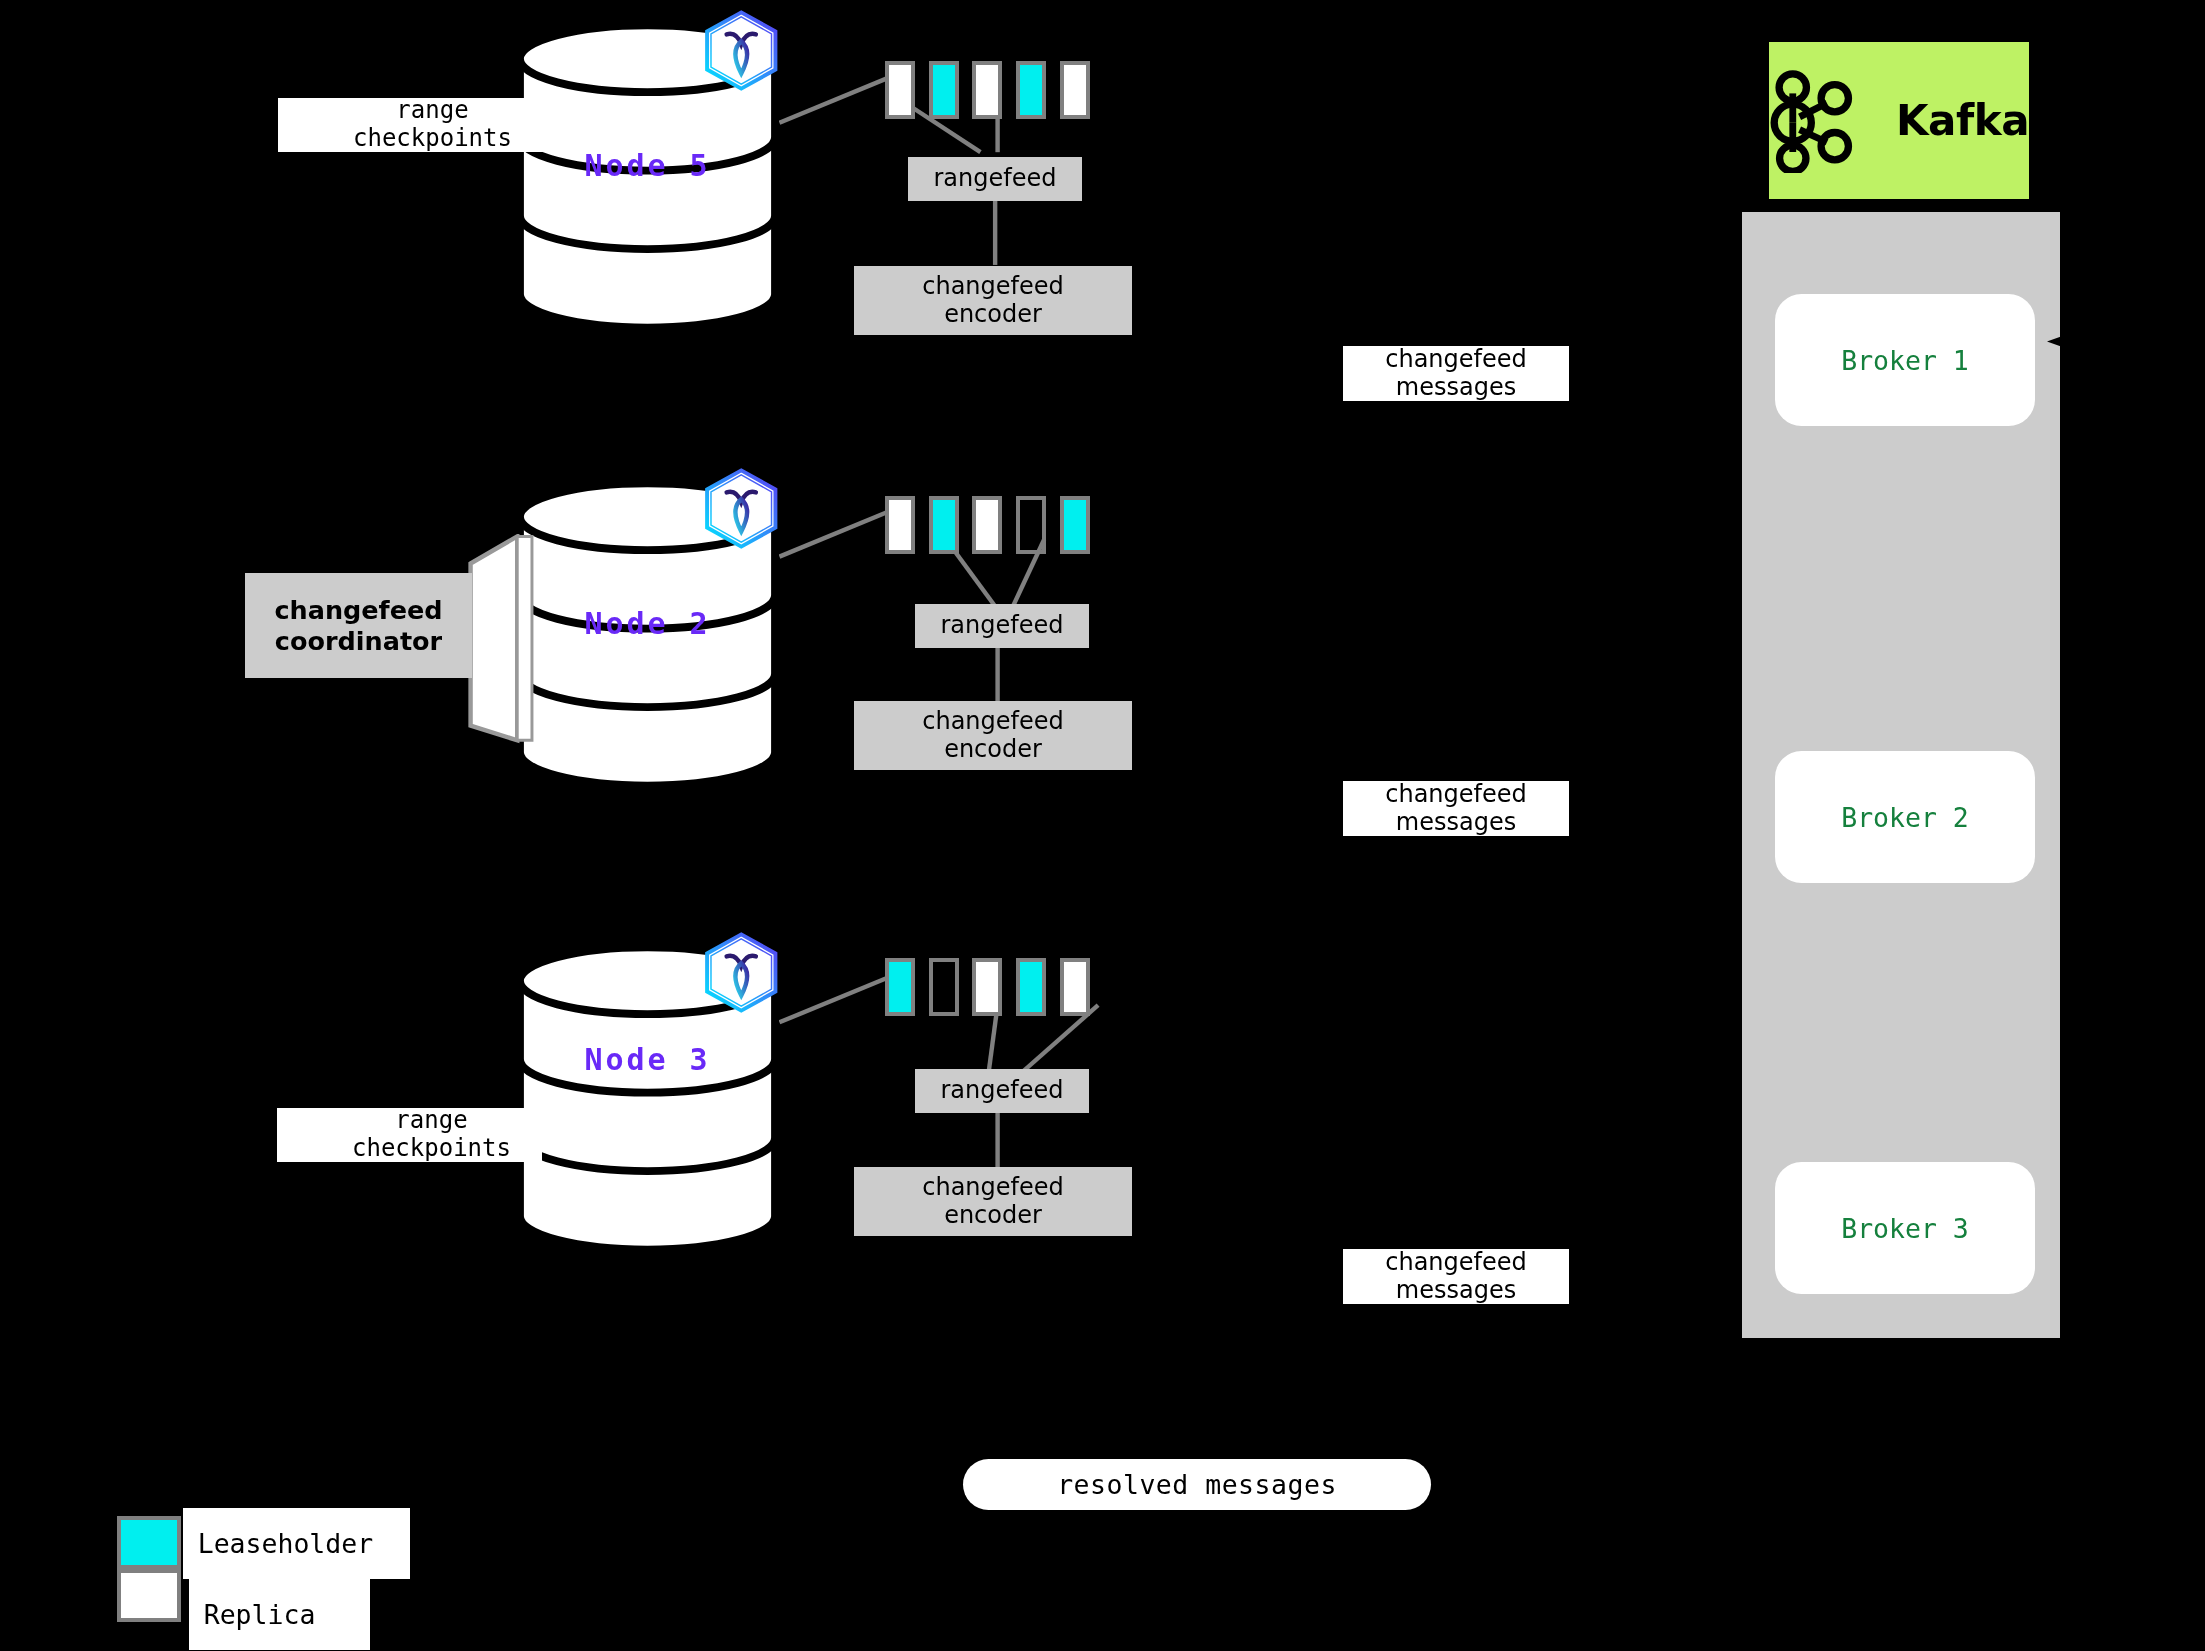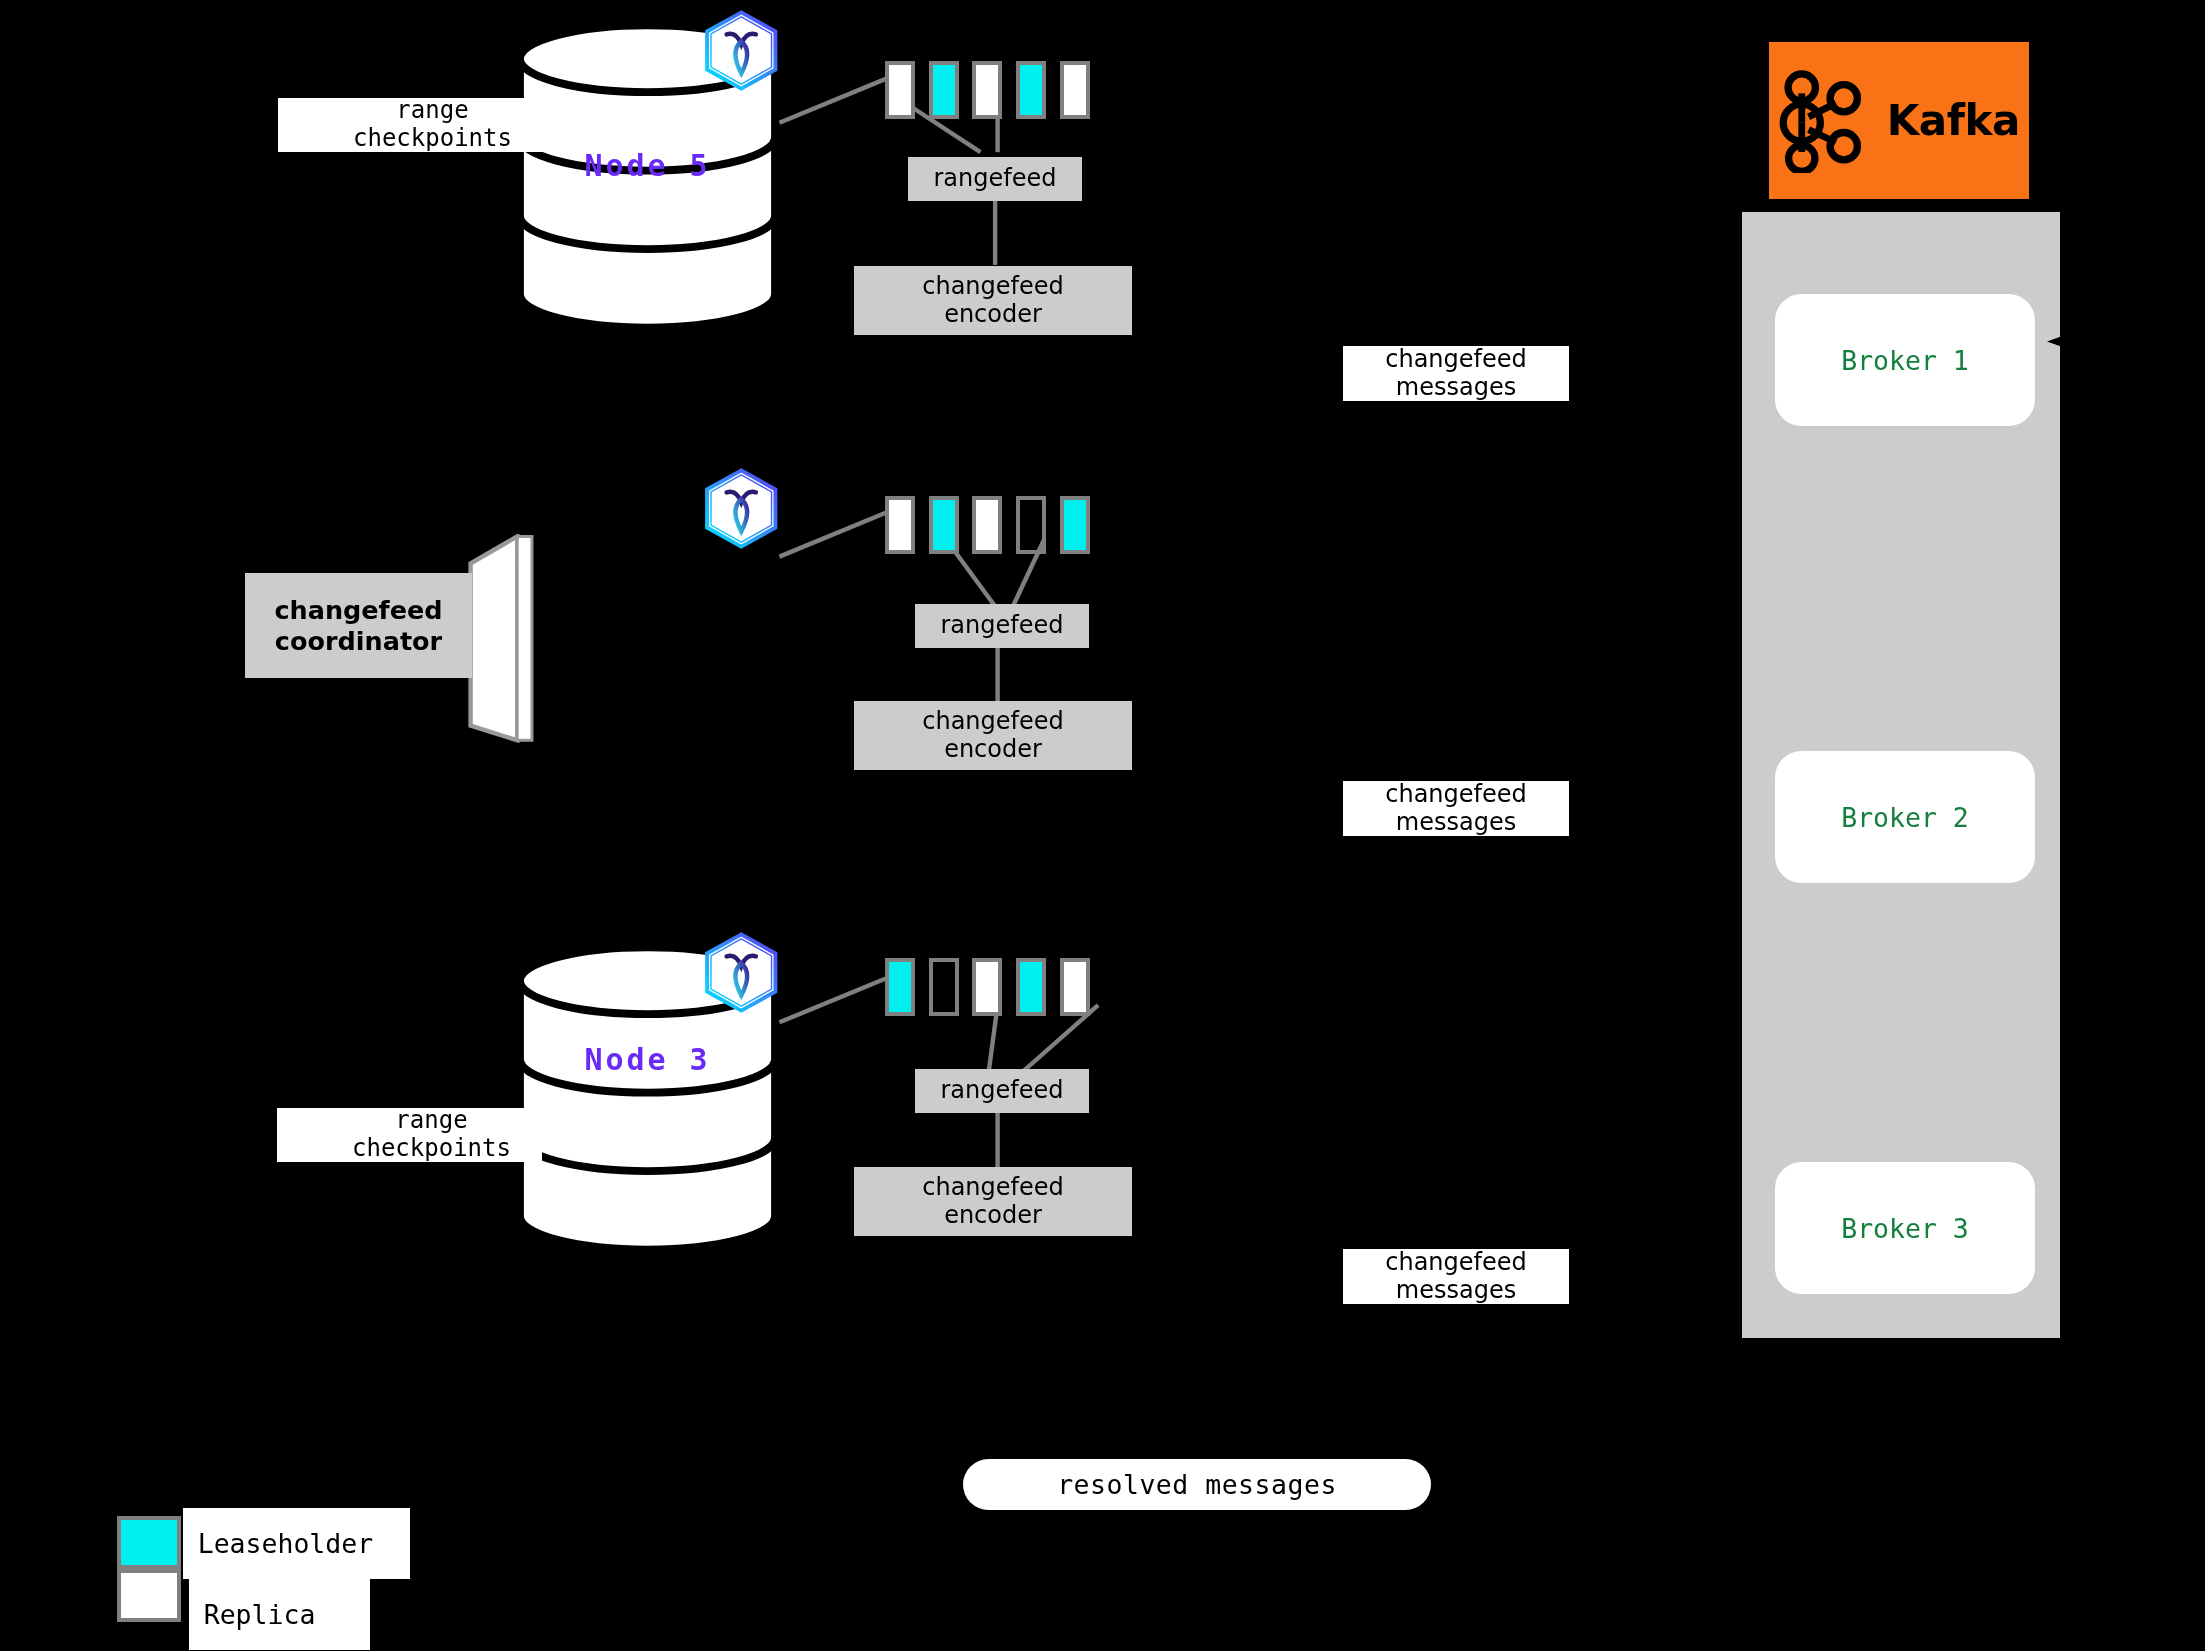--- a/index.html
+++ b/index.html
@@ -94,24 +94,24 @@
     white-space: pre-line;
   }
 
   
   .kafka-panel {
     position: absolute;
     background: #cccccc;
   }
   .kafka-logo-box {
     position: absolute;
-    background: #f97316;
-    display: flex;
-    align-items: center;
-    justify-content: center;
+    background: #bef264;
+    display: flex;
+    align-items: center;
+    justify-content: space-between;
   }
   .kafka-word {
     font-family: "DejaVu Sans", sans-serif;
     font-weight: bold;
     font-size: 42px;
     color: #000000;
     letter-spacing: -0.5px;
   }
   .broker {
     position: absolute;
@@ -221,20 +221,29 @@
     <div class="range-box replica"></div>
     <div class="range-box leaseholder"></div>
     <div class="range-box replica"></div>
   </div>
   <div class="gray-box" style="left:908px; top:157px; width:174px; height:44px;">rangefeed</div>
   <div class="gray-box" style="left:854px; top:266px; width:278px; height:69px;">changefeed
 encoder</div>
   <div class="white-label mono" style="left:278px; top:98px; width:221px; height:54px;">range
 checkpoints</div>
 
+  <div class="node-group" style="left:515px; top:480px; width:265px; height:309px;">
+    <svg class="node-svg" width="265" height="309" viewBox="0 0 540 630">
+      <path d="M10 75 A260 68 0 0 1 530 75 L530 555 A260 68 0 0 1 10 555 Z" fill="#ffffff" stroke="#000000" stroke-width="16"></path>
+      <ellipse cx="270" cy="75" rx="260" ry="68" fill="#ffffff" stroke="#000000" stroke-width="16"></ellipse>
+      <path d="M10 235 A260 68 0 0 0 530 235" fill="none" stroke="#000000" stroke-width="16"></path>
+      <path d="M10 395 A260 68 0 0 0 530 395" fill="none" stroke="#000000" stroke-width="16"></path>
+    </svg>
+    <div class="node-label" style="top:126px;">Node 2</div>
+  </div>
   <div class="abs" style="left:701px; top:467px; width:81px; height:83px;">
     <svg width="81" height="83" viewBox="0 0 165 170">
       <defs>
         <linearGradient id="hexgrad2" x1="0" y1="1" x2="1" y2="0">
           <stop offset="0%" stop-color="#00e5ff"></stop>
             <stop offset="100%" stop-color="#5b3df5"></stop>
         </linearGradient>
         <linearGradient id="bodygrad2" x1="0" y1="1" x2="1" y2="0">
           <stop offset="0%" stop-color="#2bd9f0"></stop>
             <stop offset="100%" stop-color="#3b1e9e"></stop>

